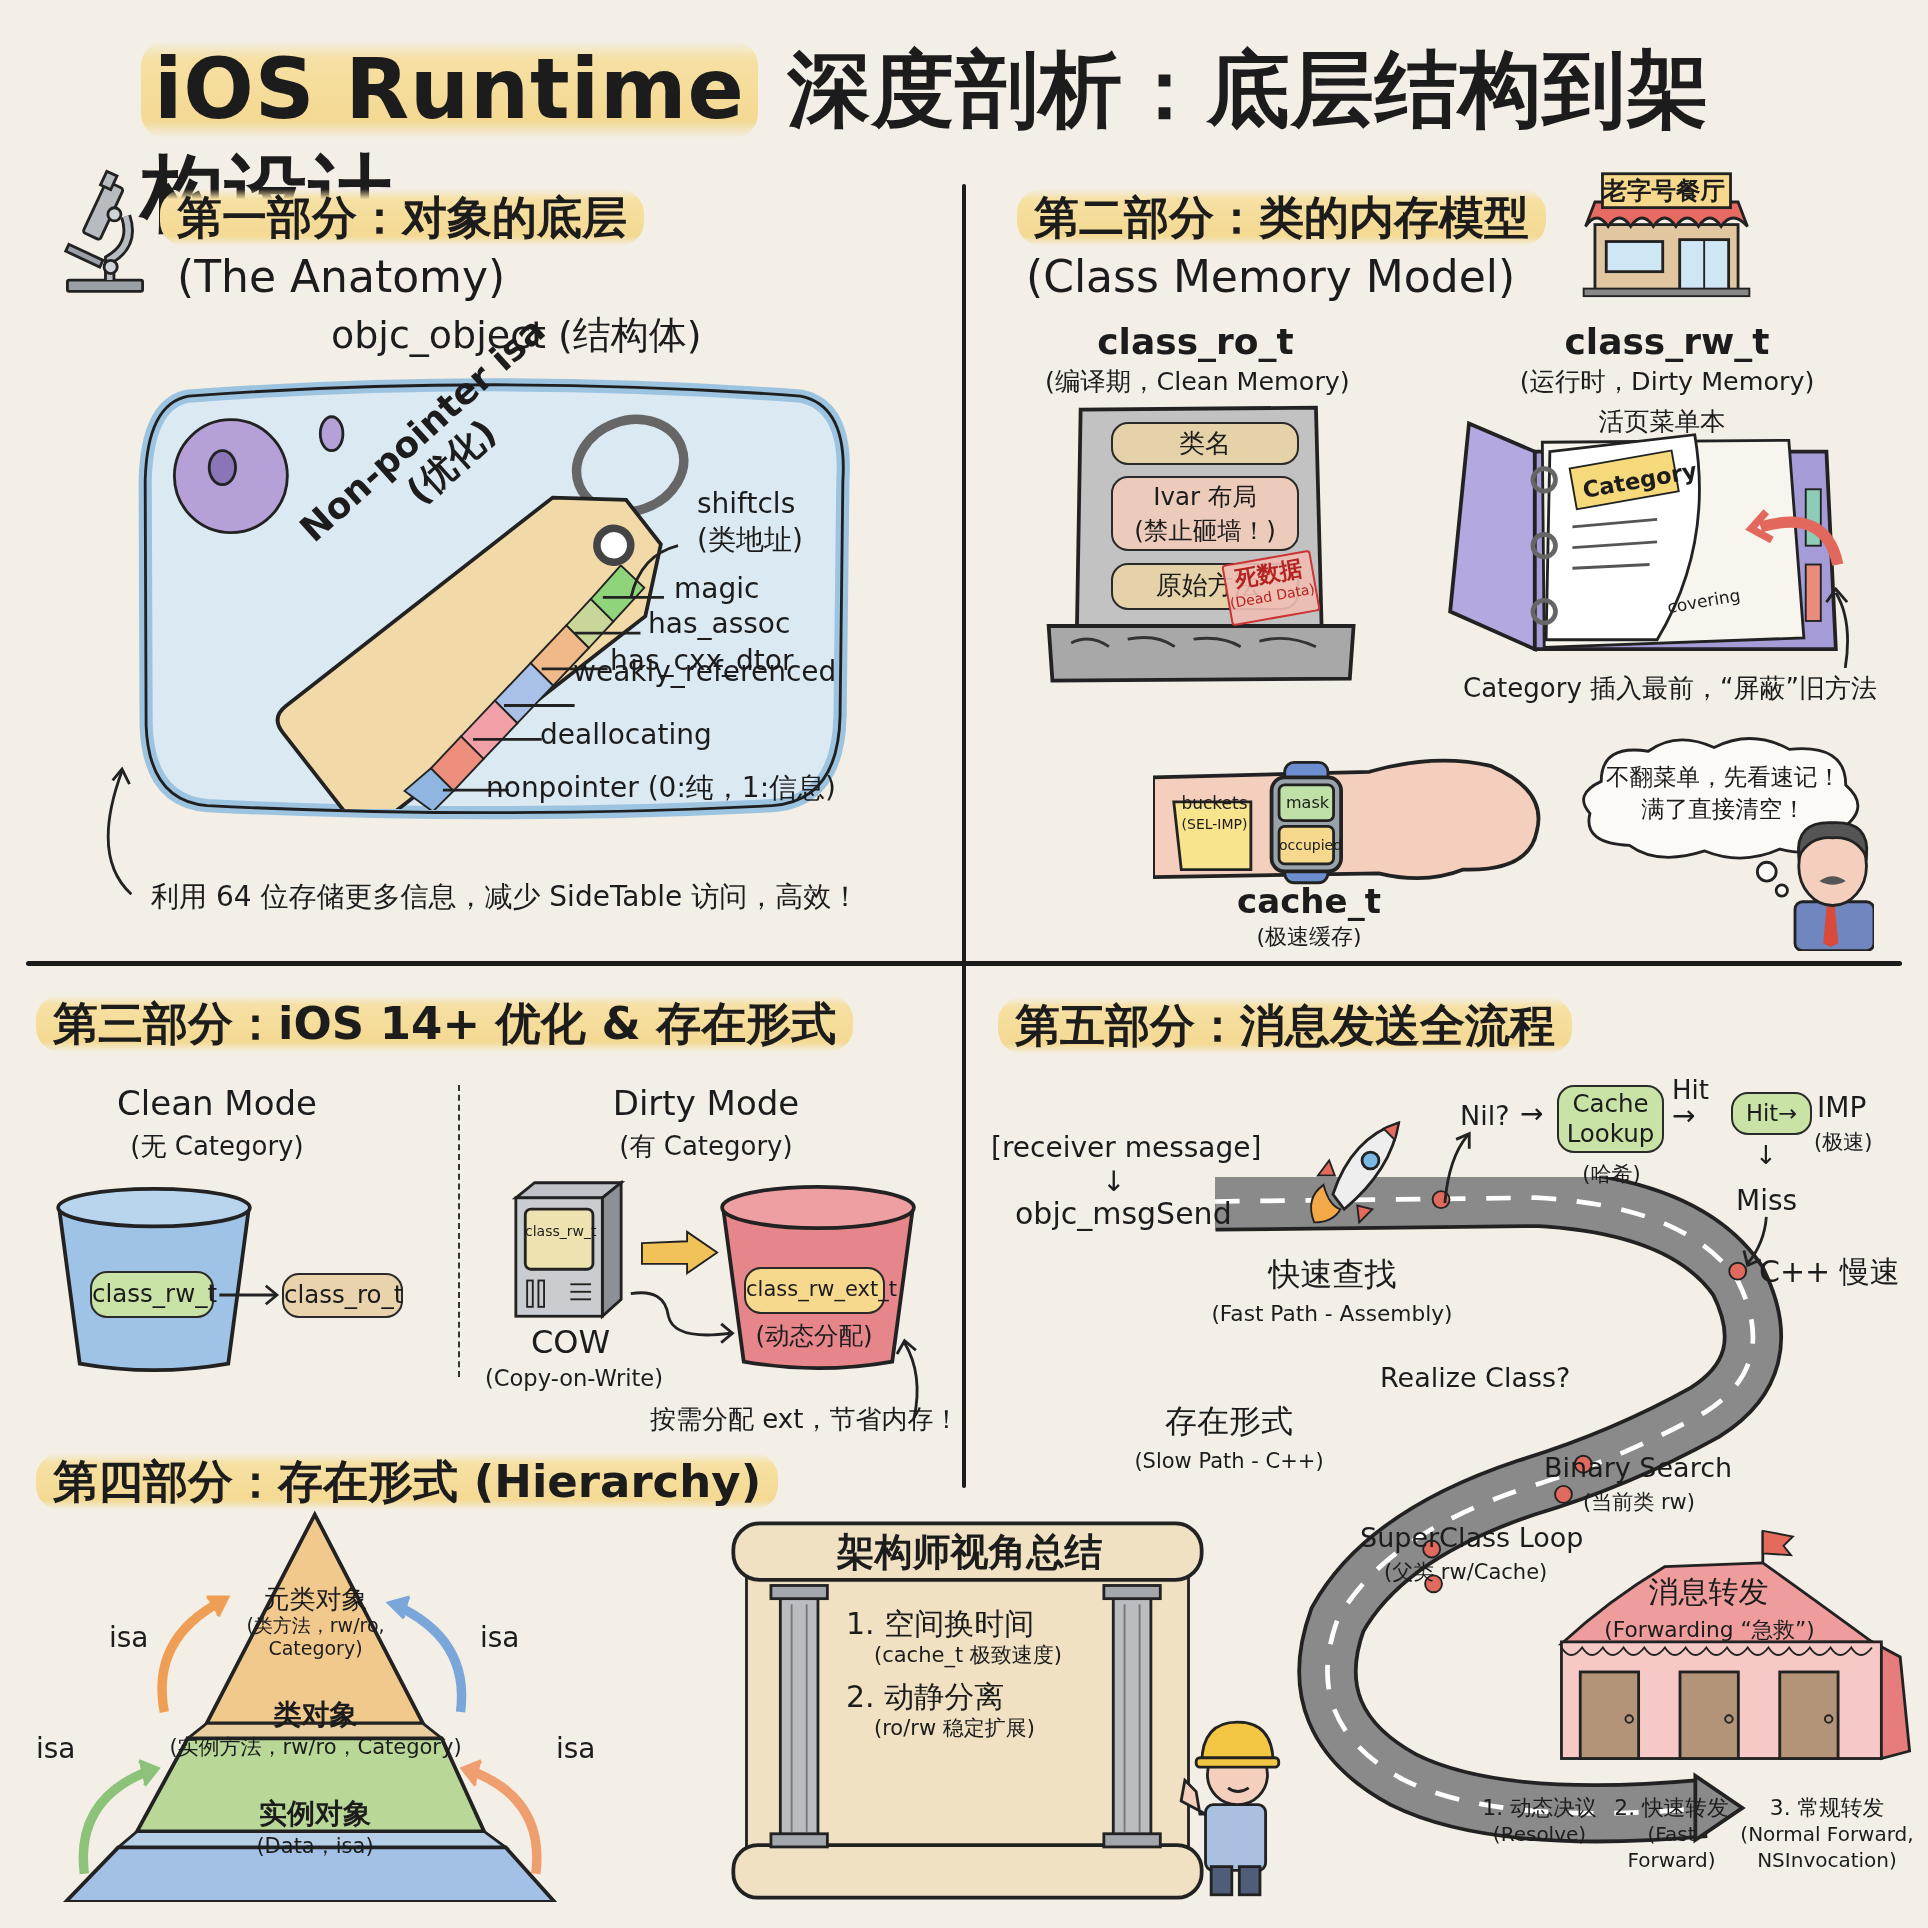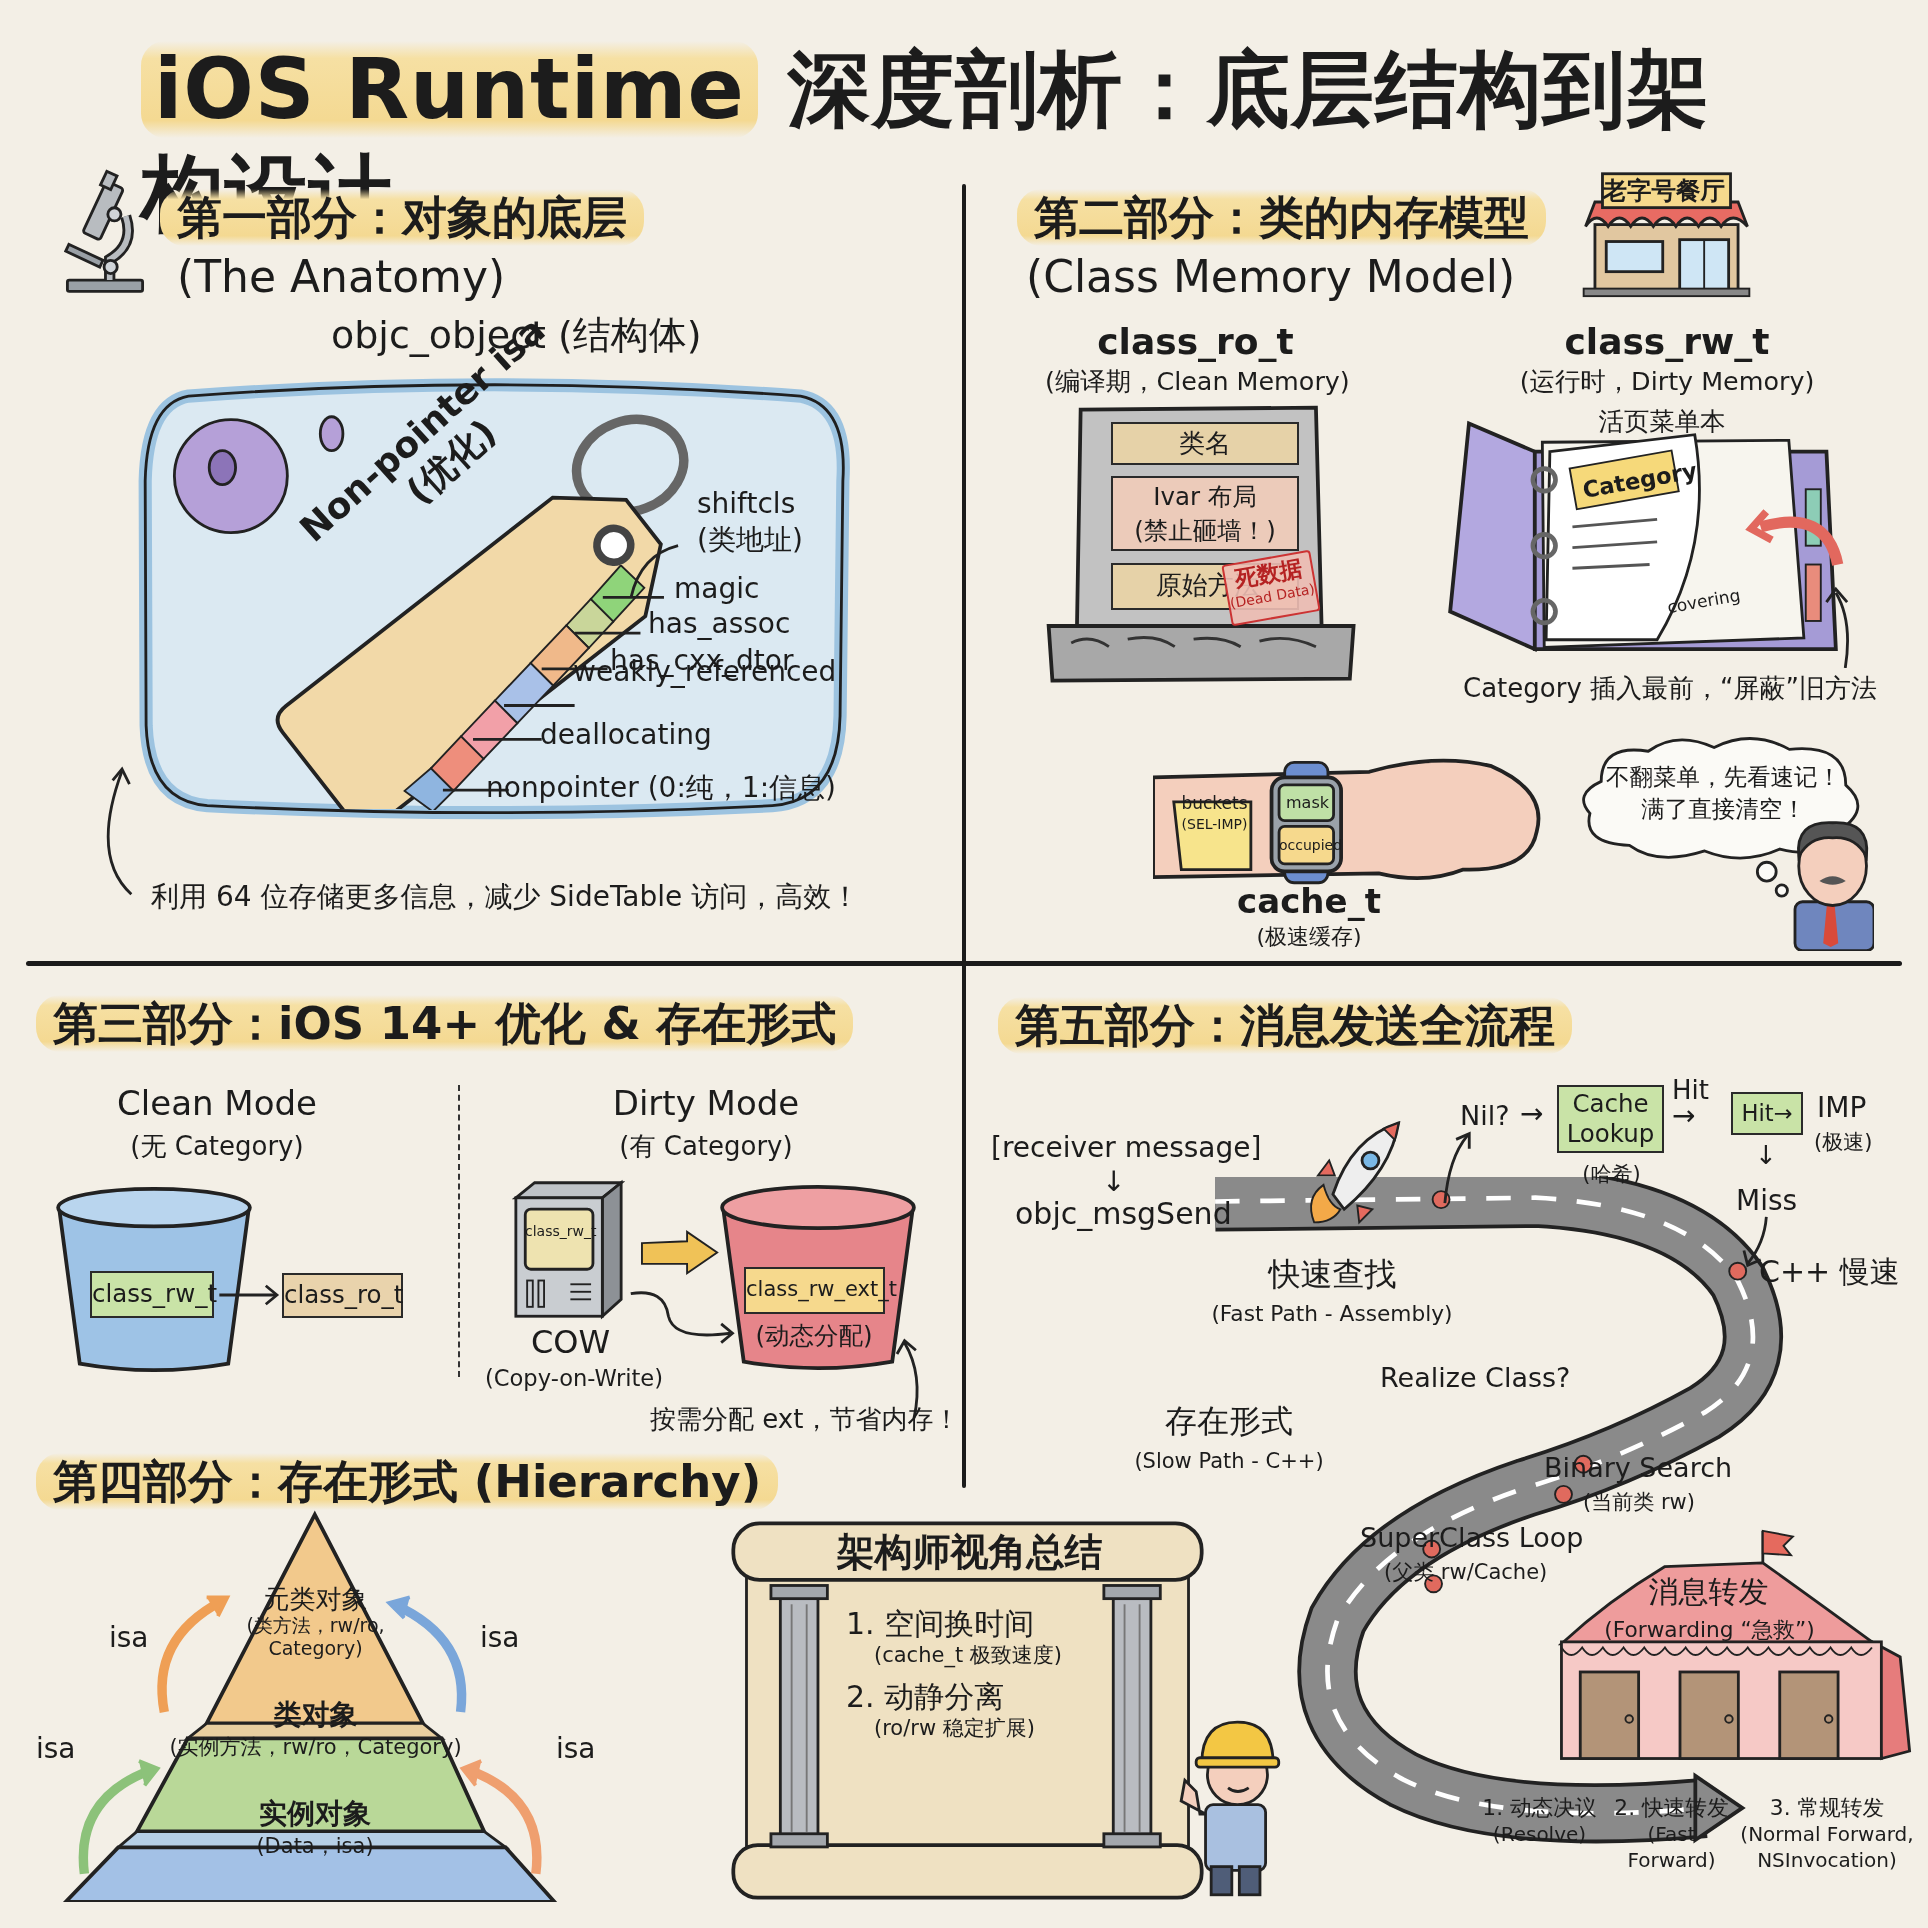--- a/index.html
+++ b/index.html
@@ -22,21 +22,21 @@
   }
   .title .hl { padding: 0 13px; }
   .sec-title { font-size: 45px; font-weight: bold; line-height: 60px; white-space: nowrap; }
   .sub { font-size: 44px; line-height: 43px; white-space: nowrap; margin-top: 8px; }
   .lbl { font-size: 28px; line-height: 36px; white-space: nowrap; text-align: center; }
   .lbl-s { font-size: 22.6px; line-height: 28px; white-space: nowrap; text-align: center; }
   .lbl-b { font-size: 34px; font-weight: bold; line-height: 40px; white-space: nowrap; text-align: center; }
   .divider-v { left: 962px; top: 184px; width: 3.8px; height: 1304px; background: #1b1b1b; border-radius: 1.9px; }
   .divider-h { left: 26px; top: 961px; width: 1876px; height: 4.7px; background: #1b1b1b; border-radius: 2.8px; }
   .box {
-    border: 2.8px solid #2a2a2a; border-radius: 0; text-align: center;
+    border: 2.8px solid #2a2a2a; border-radius: 17px; text-align: center;
     font-size: 24.5px; line-height: 30px; white-space: nowrap;
   }
 </style>
 </head>
 <body>
 
 <div class="abs title">
   <span class="hl">iOS Runtime</span>
   <span>深度剖析：底层结构到架构设计</span>
 </div>
@@ -387,21 +387,21 @@
   </svg>
   <div class="abs lbl" style="left:1460px;top:1098px;font-size:27px">Nil?</div>
   <div class="abs lbl" style="left:1520px;top:1096px;font-size:28px">→</div>
   <div class="abs box" style="left:1557px;top:1085px;width:107px;height:68px;background:#c9e3a7;font-size:24.5px;line-height:30px;padding-top:1.9px">
     <div>Cache</div>
     <div>Lookup</div>
   </div>
   <div class="abs lbl" style="left:1569px;top:1156px;width:85px;font-size:21px">(哈希)</div>
   <div class="abs lbl" style="left:1672px;top:1072px;font-size:26px">Hit</div>
   <div class="abs lbl" style="left:1672px;top:1098px;font-size:28px">→</div>
-  <div class="abs box" style="left:1731px;top:1092px;width:72px;height:43px;background:#c9e3a7;font-size:22.6px;line-height:38px">Hit→</div>
+  <div class="abs box" style="left:1731px;top:1092px;width:81px;height:43px;background:#c9e3a7;font-size:22.6px;line-height:38px">Hit→</div>
   <div class="abs lbl" style="left:1817px;top:1090px;font-size:28px">IMP</div>
   <div class="abs lbl" style="left:1814px;top:1124px;font-size:21px">(极速)</div>
   <div class="abs lbl" style="left:1755px;top:1137px;font-size:26px">↓</div>
   <div class="abs lbl" style="left:1736px;top:1183px;font-size:28px">Miss</div>
   <svg class="abs" style="left:1738px;top:1215px" width="38" height="56" viewBox="0 0 40 60">
     <path d="M30 2 Q28 30 10 52" fill="none" stroke="#222" stroke-width="3"></path>
       <path d="M6 38 L10 54 L24 48" fill="none" stroke="#222" stroke-width="3"></path>
   </svg>
   <div class="abs lbl" style="left:1759px;top:1254px;font-size:30px">C++ 慢速</div>
   <div class="abs lbl" style="left:1380px;top:1360px;font-size:27px">Realize Class?</div>

